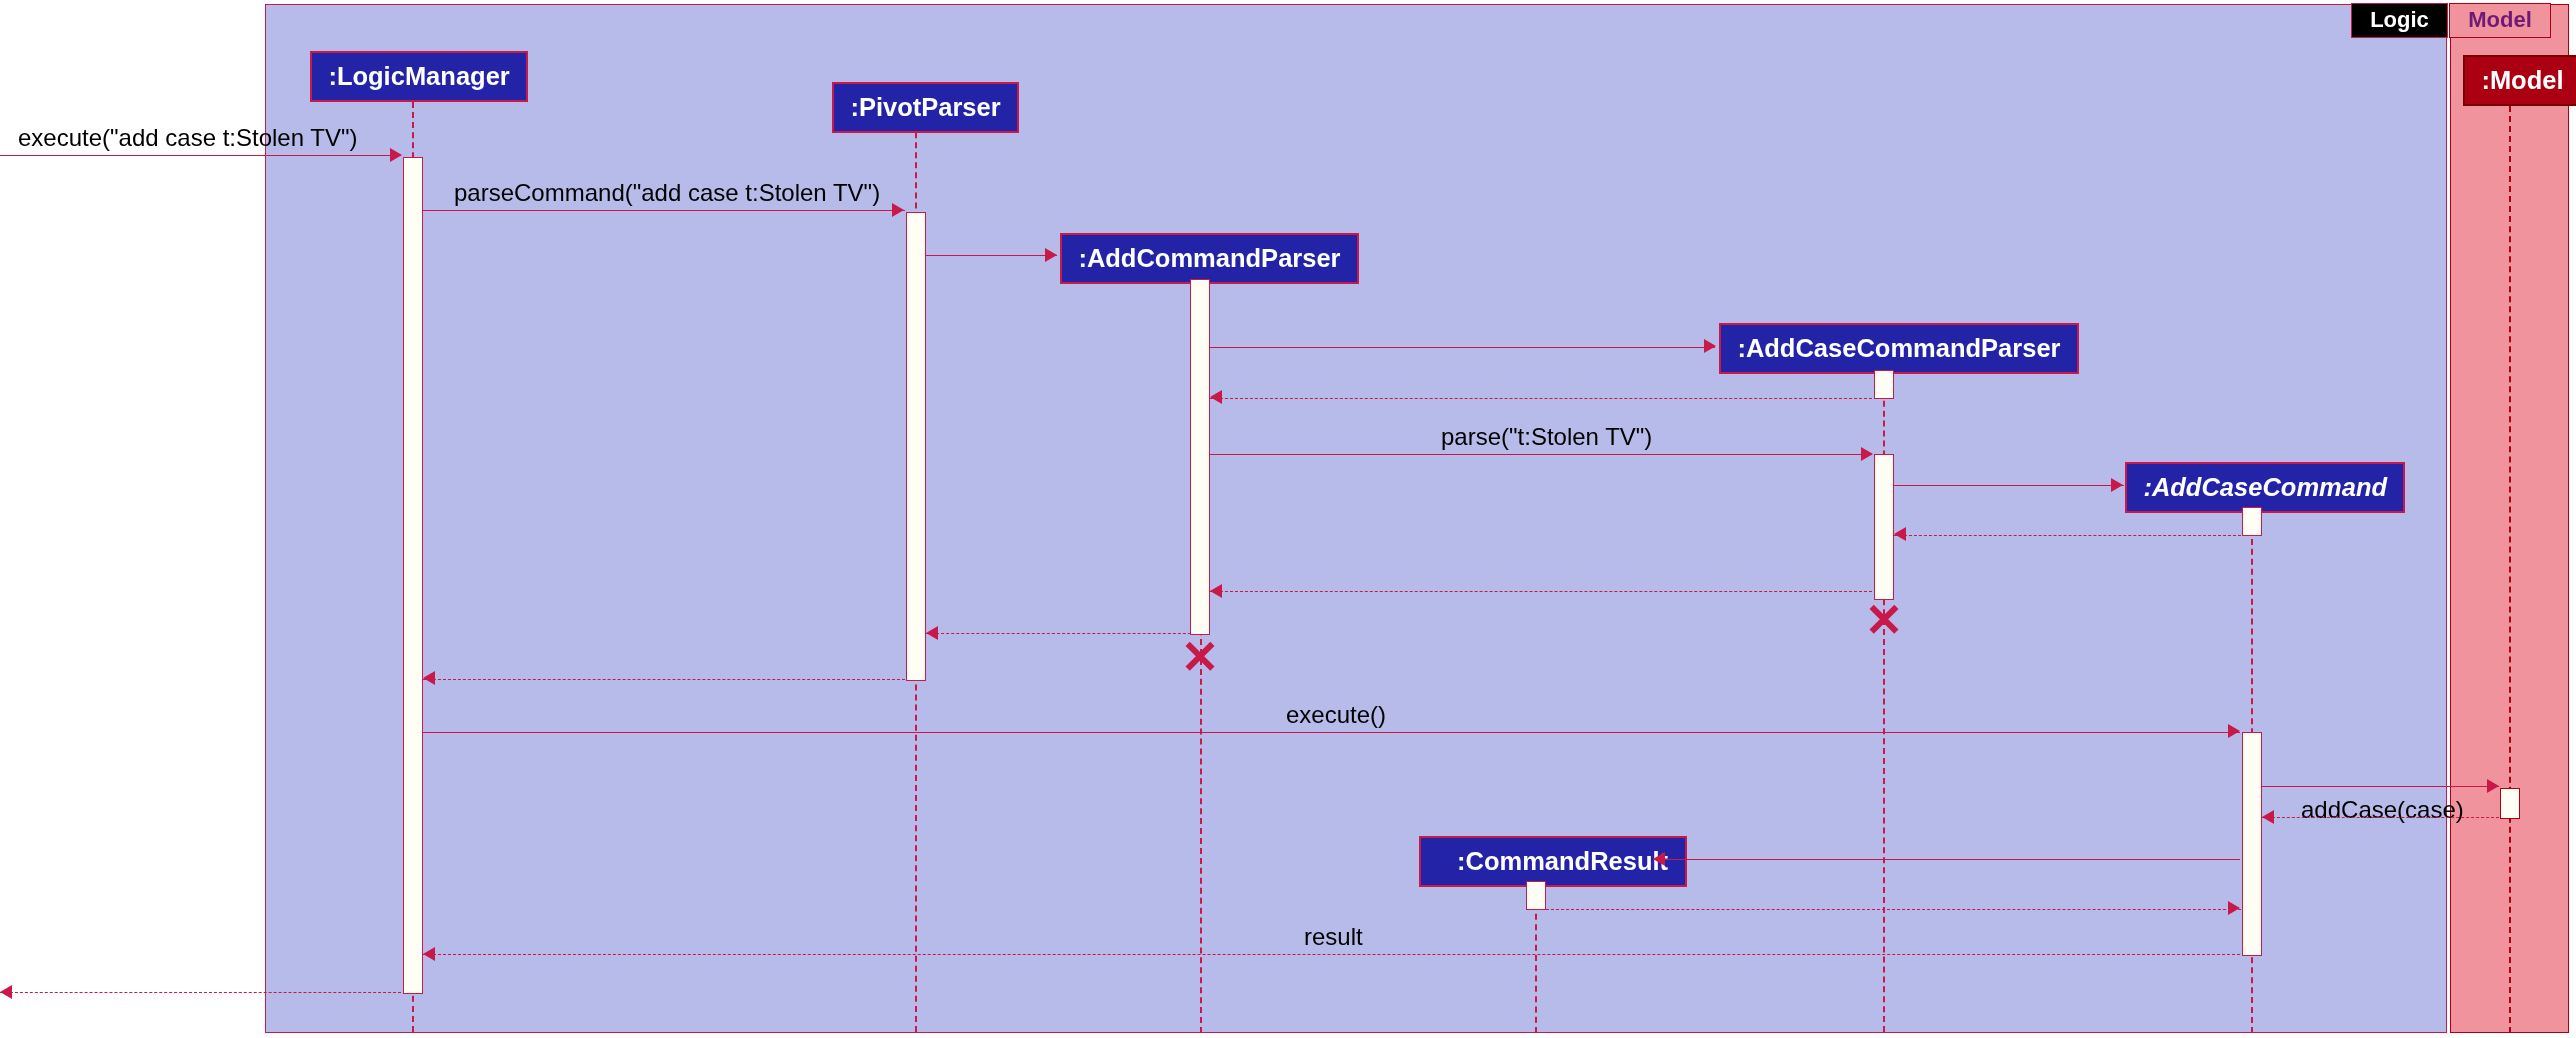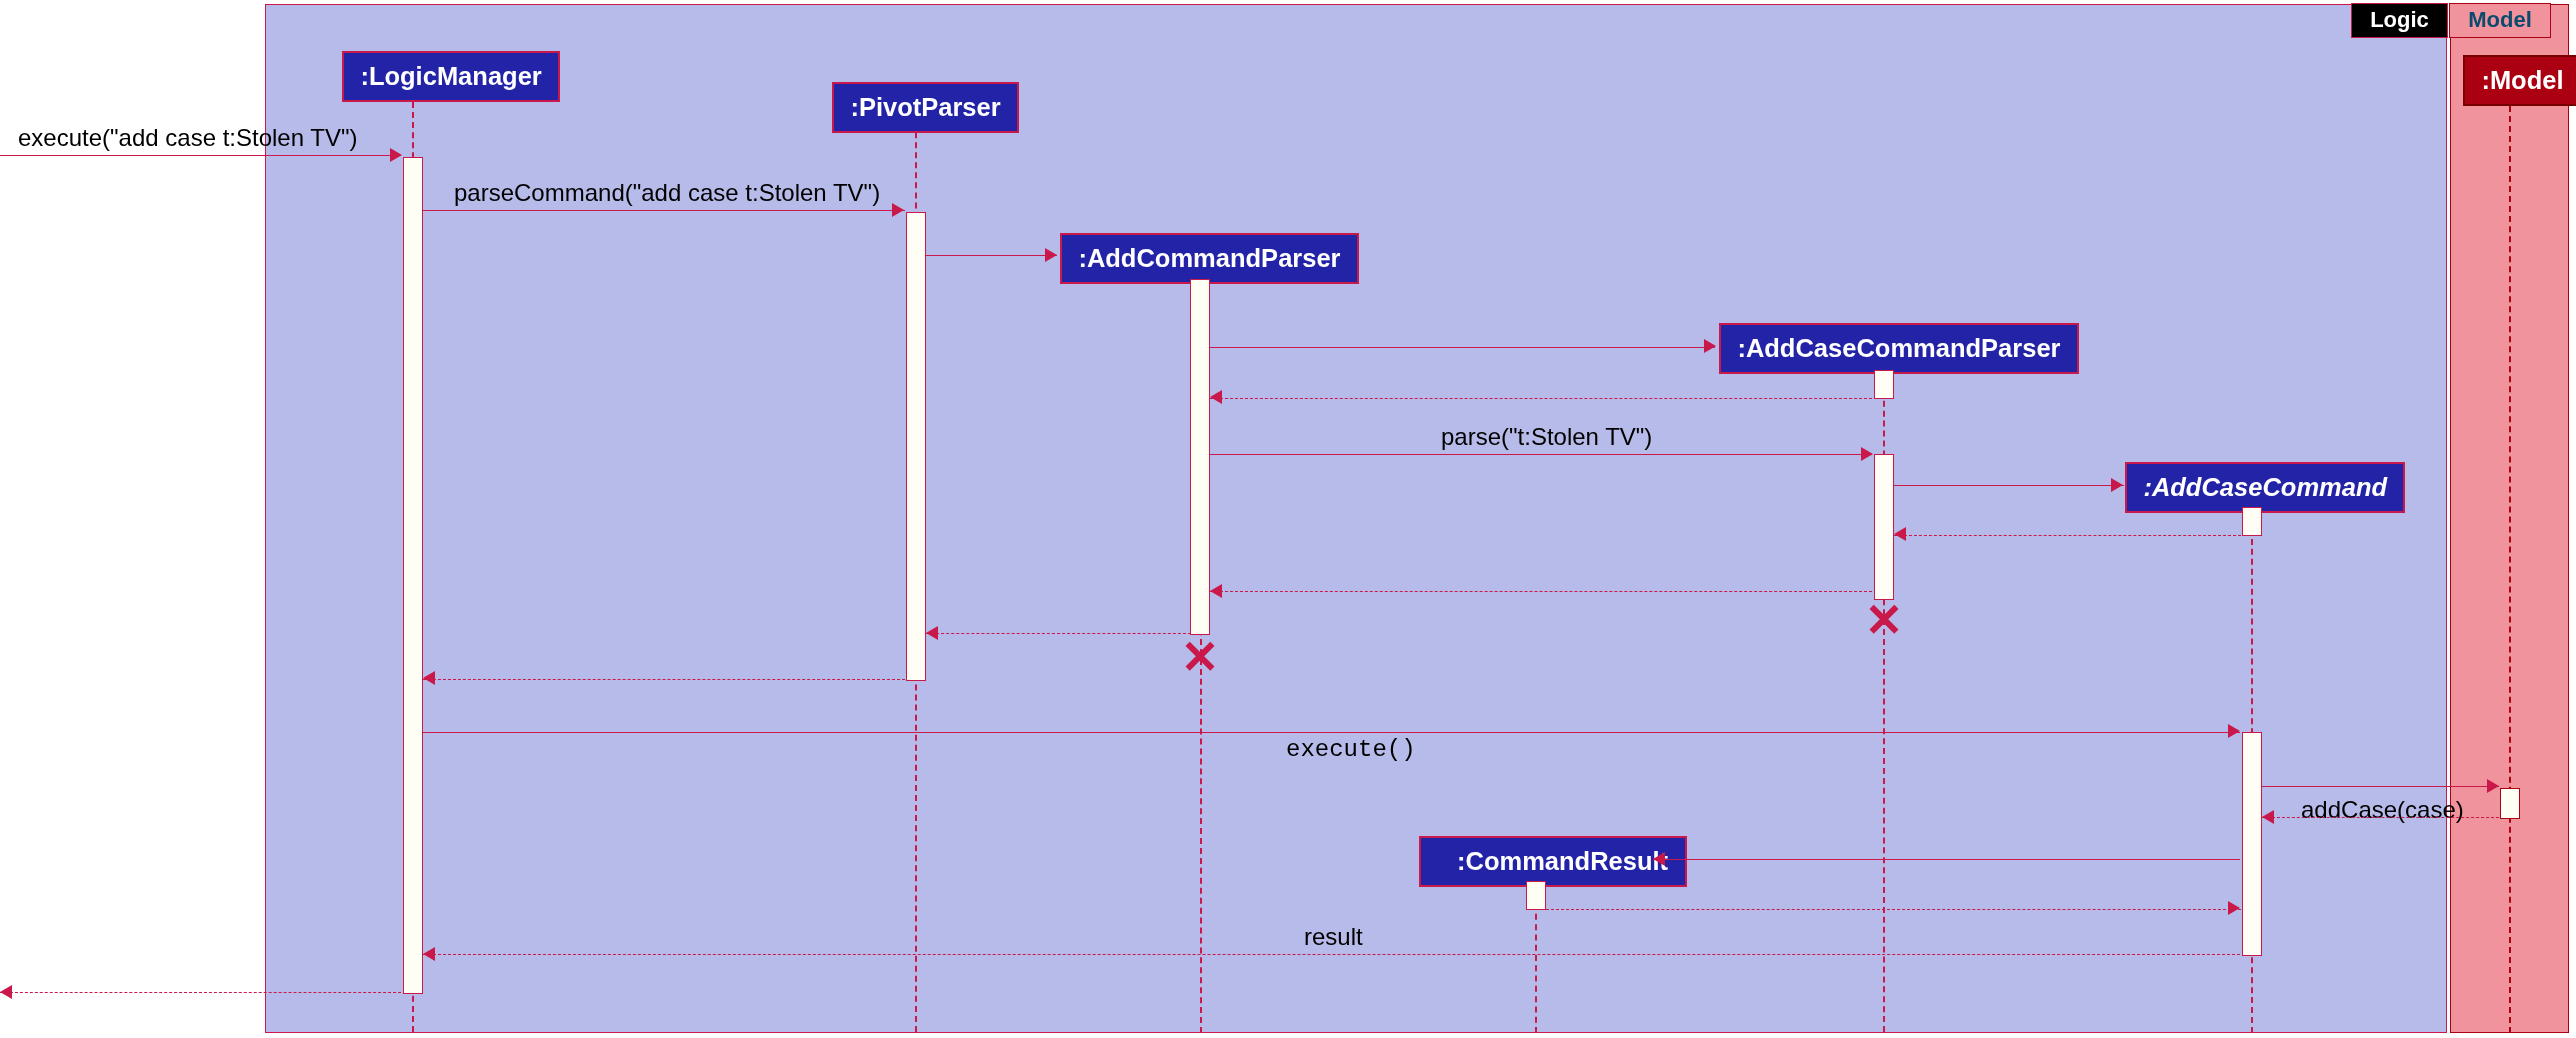--- a/index.html
+++ b/index.html
@@ -79,32 +79,32 @@
   }
 </style>
 </head>
 <body>
 
 <div class="package-box" style="left:265px; top:3.6px; width:2182px; height:1029px; background:#b7bbe9; border-color:#c9184a;">
   <div class="package-title" style="background:#000000; border-color:#c9184a; color:#ffffff;">Logic</div>
 </div>
 
 <div class="package-box" style="left:2450px; top:3.6px; width:119px; height:1029px; background:#f1939c; border-color:#aa0011;">
-  <div class="package-title" style="background:#f1939c; border-color:#aa0011; color:#0c4a6e; left:-1.8px; right:auto;">Model</div>
+  <div class="package-title" style="background:#f1939c; border-color:#aa0011; color:#701a75; left:-1.8px; right:auto;">Model</div>
 </div>
 
 <div class="lifeline" style="left:412px; top:102px; height:930px;"></div>
 <div class="lifeline" style="left:915px; top:102px; height:930px;"></div>
 <div class="lifeline" style="left:1200px; top:281px; height:752px;"></div>
 <div class="lifeline" style="left:1883px; top:371px; height:661px;"></div>
 <div class="lifeline" style="left:2251px; top:509px; height:524px;"></div>
 <div class="lifeline" style="left:1535px; top:883px; height:150px;"></div>
 <div class="lifeline" style="left:2509px; top:106px; height:927px; border-left-color:#aa0011;"></div>
 
-<div class="participant-box" style="left:310px; top:51px;margin-left:32px;">:LogicManager</div>
+<div class="participant-box" style="left:310px; top:51px;">:LogicManager</div>
 <div class="participant-box" style="left:832px; top:51px;margin-top:31px;">:PivotParser</div>
 <div class="participant-box" style="left:1060px; top:233px;">:AddCommandParser</div>
 <div class="participant-box" style="left:1719px; top:323px;">:AddCaseCommandParser</div>
 <div class="participant-box" style="left:2125px; top:462px;font-style:italic;">:AddCaseCommand</div>
 <div class="participant-box" style="left:1419px; top:836px;padding-left:36px;">:CommandResult</div>
 <div class="participant-box" style="left:2463px; top:55px; background:#aa0011; border-color:#700;">:Model</div>
 
 <div class="activation" style="left:403px; top:157px; width:20px; height:837px;"></div>
 <div class="activation" style="left:906px; top:212px; width:20px; height:469px;"></div>
 <div class="activation" style="left:1190px; top:279px; width:20px; height:356px;"></div>
@@ -146,21 +146,21 @@
 <div class="arrow-head left" style="left:1210px; top:584px;"></div>
 
 <div class="arrow-line dashed" style="left:926px; top:633px; width:265px;"></div>
 <div class="arrow-head left" style="left:926px; top:626px;"></div>
 
 <div class="arrow-line dashed" style="left:423px; top:679px; width:482px;"></div>
 <div class="arrow-head left" style="left:423px; top:671px;"></div>
 
 <div class="arrow-line" style="left:423px; top:732px; width:1817px;"></div>
 <div class="arrow-head right" style="left:2228px; top:724px;"></div>
-<div class="msg-label" style="left:1286px; top:736px;font-family:Liberation Mono, monospace;">execute()</div>
+<div class="msg-label" style="left:1286px; top:701px;">execute()</div>
 
 <div class="arrow-line" style="left:2262px; top:786px; width:237px;"></div>
 <div class="arrow-head right" style="left:2487px; top:779px;"></div>
 <div class="msg-label" style="left:2301px; top:796px;text-align:right;">addCase(case)</div>
 
 <div class="arrow-line dashed" style="left:2262px; top:817px; width:237px;"></div>
 <div class="arrow-head left" style="left:2262px; top:810px;"></div>
 
 <div class="arrow-line" style="left:1653px; top:859px; width:587px;"></div>
 <div class="arrow-head left" style="left:1653px; top:852px;"></div>

